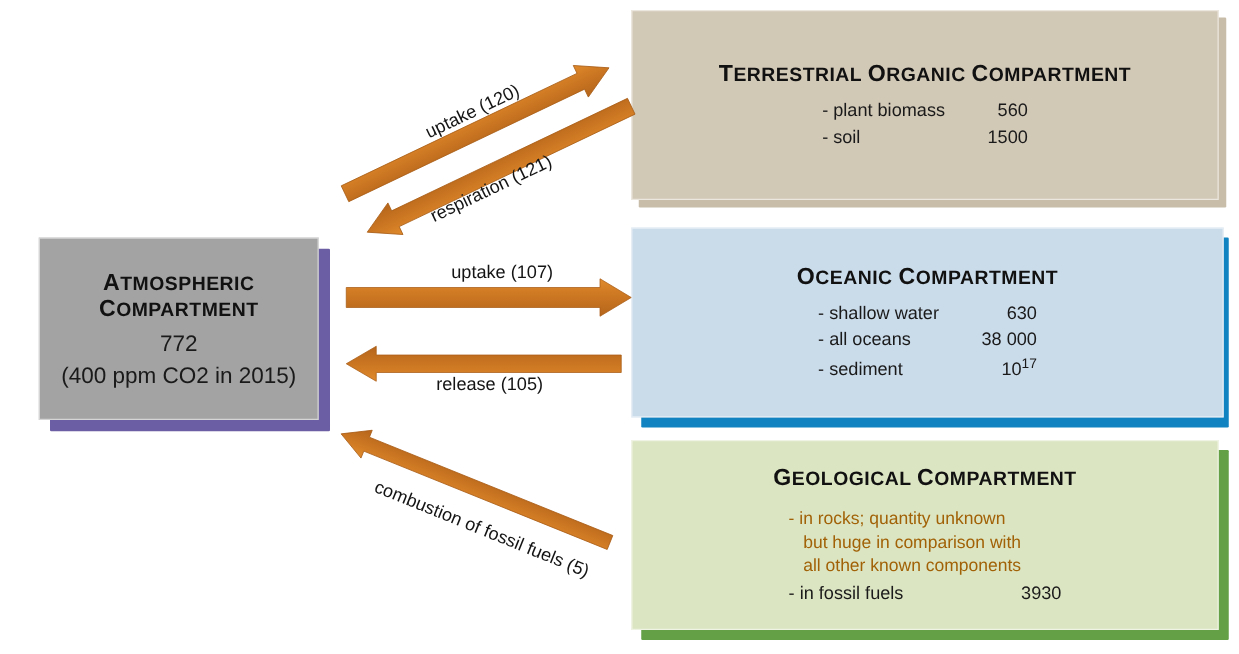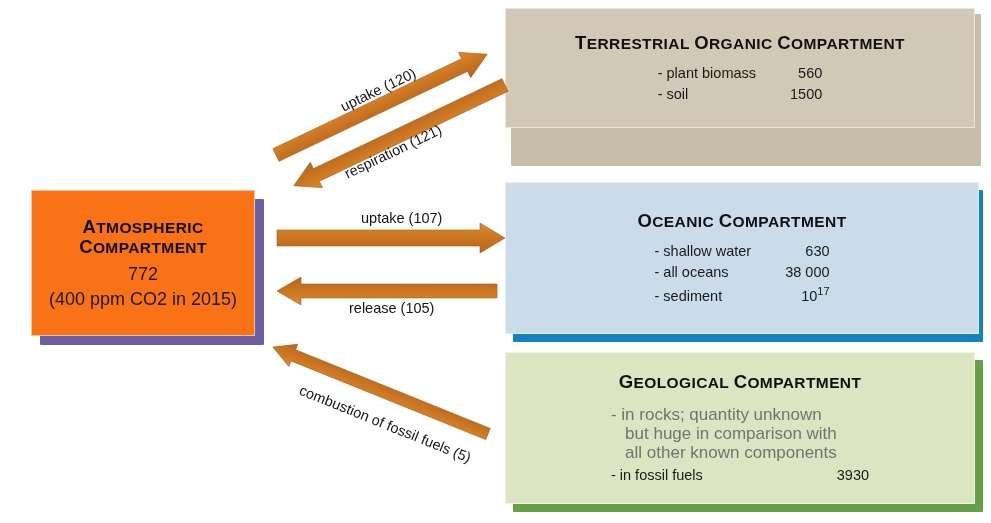--- a/index.html
+++ b/index.html
@@ -60,37 +60,37 @@
     display: table-cell;
     font-size: 14.5px;
     color: #1a1a1a;
     padding: 2.5px 0;
     white-space: nowrap;
   }
   .row .lbl { padding-right: 34px; }
   .row .val { text-align: right; }
   .row .val sup { font-size: 11px; vertical-align: super; }
   .note-lines {
-    font-size: 17px;
+    font-size: 14px;
     line-height: 19px;
-    color: #737373;
+    color: #a16207;
     white-space: pre;
   }
 
   
   #atmos-shadow { left: 40px; top: 199px; width: 224px; height: 146px; background: #6b5ea4; }
-  #atmos { left: 31px; top: 190px; width: 224px; height: 146px; background: #f97316; }
+  #atmos { left: 31px; top: 190px; width: 224px; height: 146px; background: #a3a3a3; }
   #atmos .box-inner { justify-content: center; }
   #atmos .atm-title { line-height: 19px; }
   #atmos .atm-val { font-size: 18px; margin-top: 7px; }
   #atmos .atm-sub { font-size: 18px; margin-top: 4px; }
 
   
   #terr-shadow { left: 511px; top: 14px; width: 470px; height: 152px; background: #c8bda9; }
-  #terr { left: 505px; top: 8px; width: 470px; height: 120px; background: #d2c8b6; }
+  #terr { left: 505px; top: 8px; width: 470px; height: 152px; background: #d2c8b6; }
 
   
   #ocean-shadow { left: 513px; top: 190px; width: 470px; height: 152px; background: #1183c1; }
   #ocean { left: 505px; top: 182px; width: 474px; height: 152px; background: #cadbea; }
 
   
   #geo-shadow { left: 513px; top: 360px; width: 470px; height: 152px; background: #63a046; }
   #geo { left: 505px; top: 352px; width: 470px; height: 152px; background: #dce5c2; }
 
   

